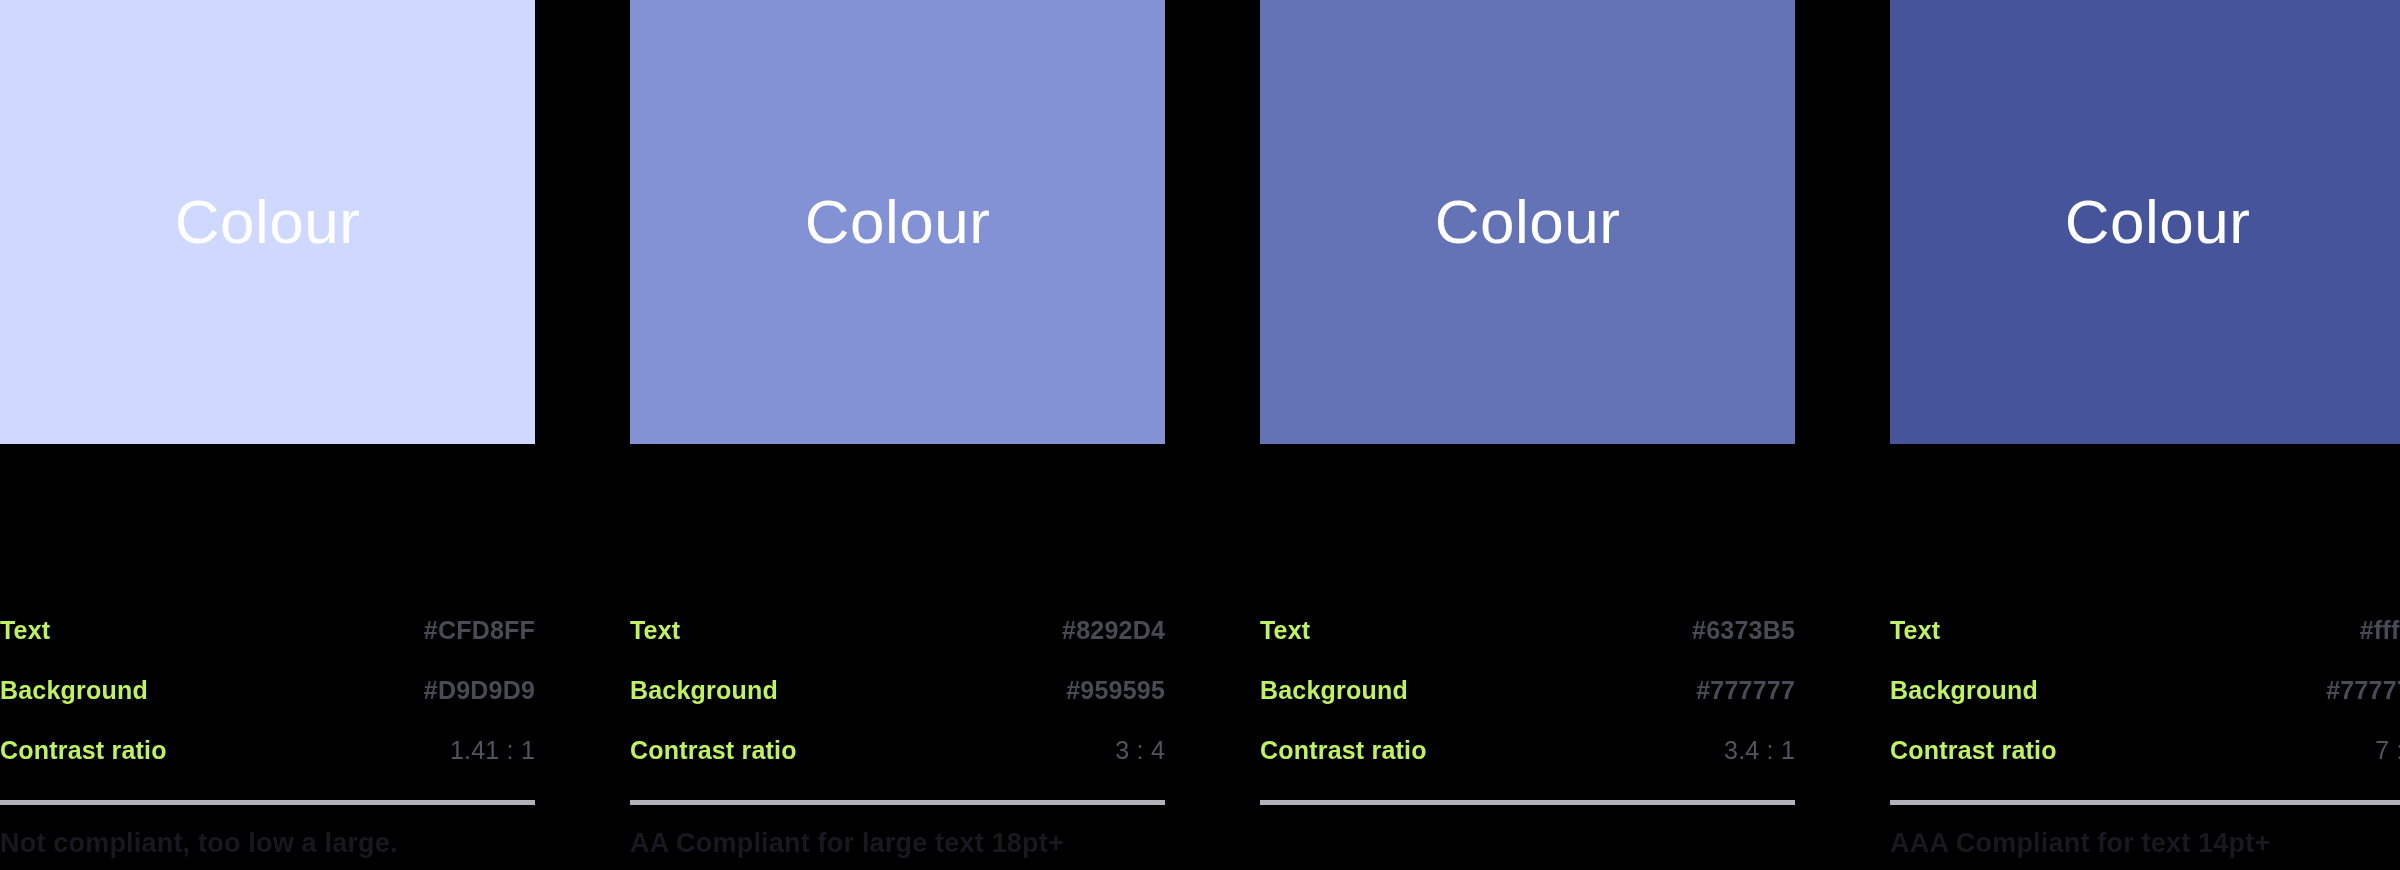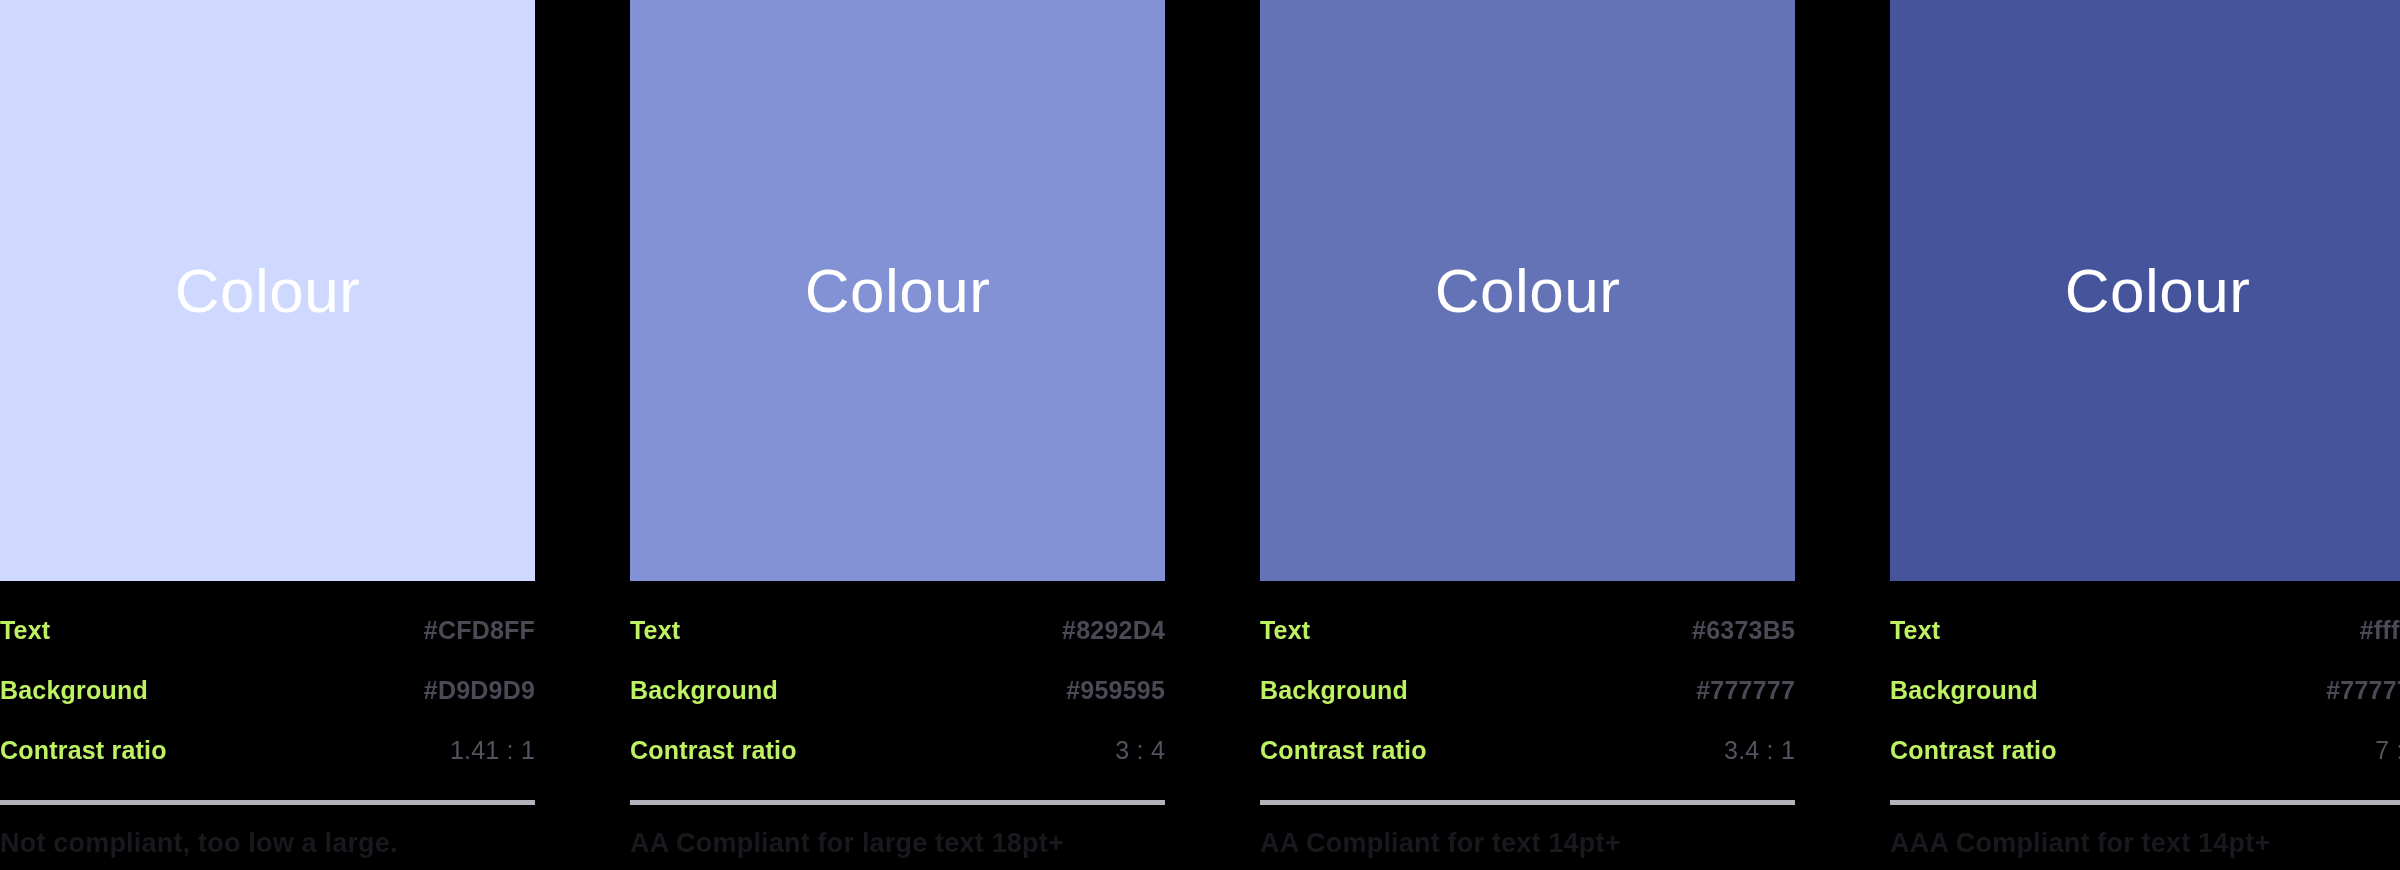--- a/index.html
+++ b/index.html
@@ -24,21 +24,21 @@
   }
   .col-0 { left:0px; }
   .col-1 { left:630px; }
   .col-2 { left:1260px; }
   .col-3 { left:1890px; }
 
   .swatch {
     position:absolute;
     left:0; top:0;
     width:535px;
-    height:581px;
+    height:444px;
     display:flex;
     align-items:center;
     justify-content:center;
   }
   .swatch-label {
     font-family:"Liberation Sans", sans-serif;
     font-weight:300;
     font-size:62px;
     line-height:1;
     color:#ffffff;
@@ -163,21 +163,20 @@
       <div class="spec-row">
         <span class="spec-key">Background</span>
         <span class="spec-val">#777777</span>
       </div>
       <div class="spec-row">
         <span class="spec-key">Contrast ratio</span>
         <span class="spec-val plain">3.4 : 1</span>
       </div>
     </div>
     <div class="divider" style="background: rgb(178, 178, 187);"></div>
-    <div class="verdict">AA Compliant for text 14pt+</div>
   </div>
 
   <div class="col col-3">
     <div class="swatch" style="background: rgb(69, 84, 155);">
       <span class="swatch-label" style="color: rgb(255, 255, 255);">Colour</span>
     </div>
     <div class="specs">
       <div class="spec-row">
         <span class="spec-key">Text</span>
         <span class="spec-val">#ffffff</span>

